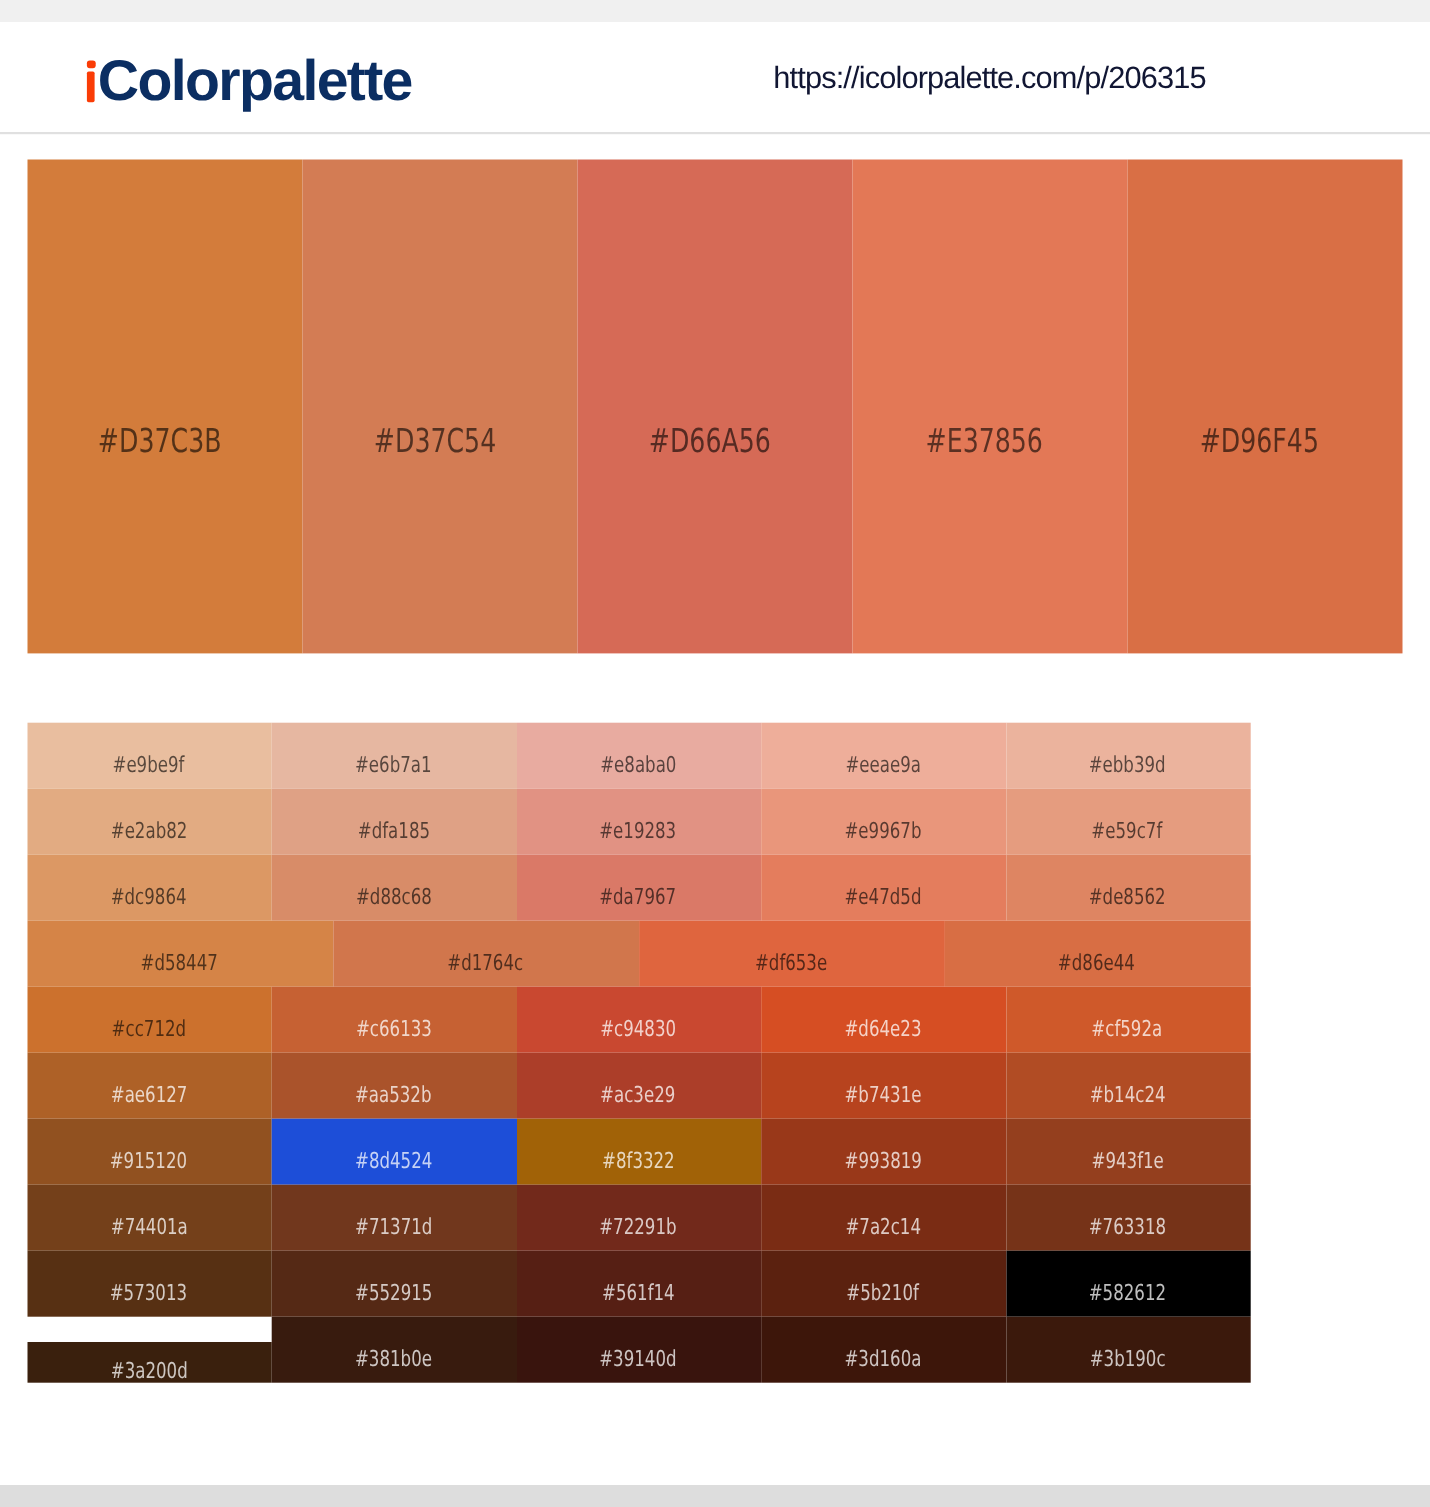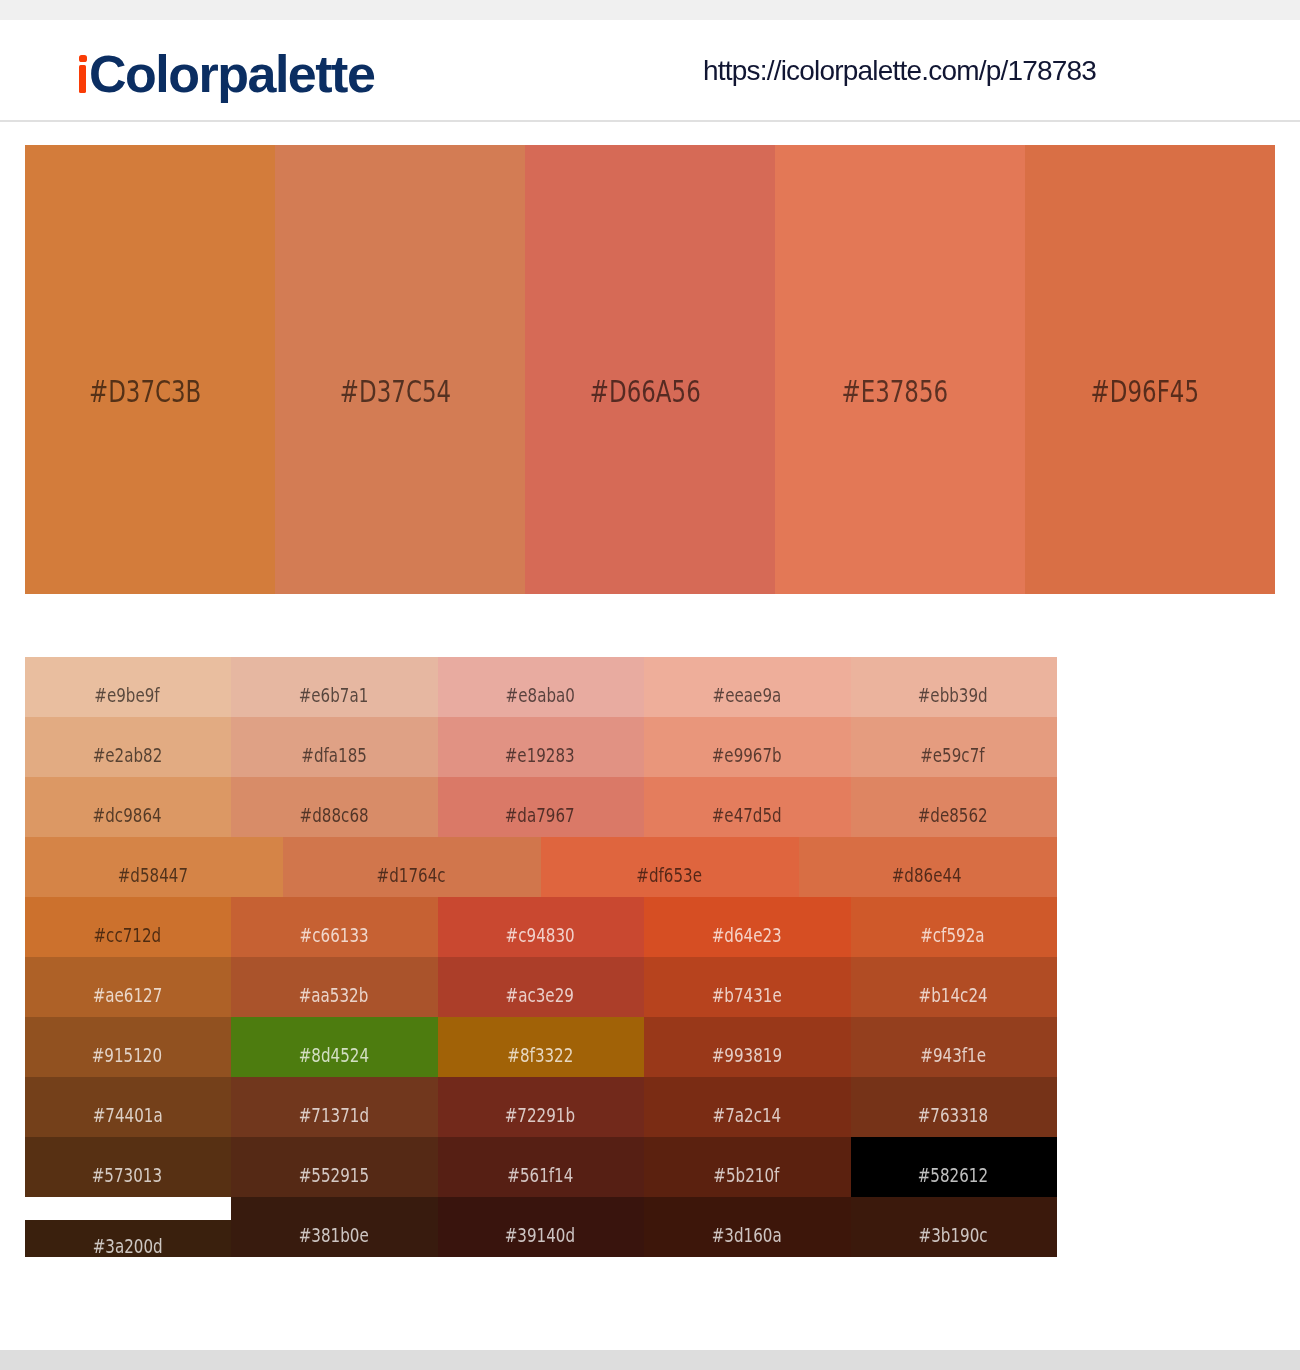--- a/index.html
+++ b/index.html
@@ -56,36 +56,36 @@
 
   
   .palette {
     position:absolute; left:25px; top:145px;
     width:1250px; height:449px;
     display:flex;
   }
   .palette .sw { flex:1 1 0; position:relative; }
   .palette .sw .lbl {
     position:absolute; left:-10px; right:0; top:50%;
-    margin-top:11px;
+    margin-top:21px;
     text-align:center;
     font-family:"DejaVu Sans", sans-serif;
     font-stretch:condensed;
     font-size:30px; line-height:22px;
     white-space:nowrap;
   }
   .palette .sw .lbl i {
     font-style:normal; display:inline-block;
     transform:scaleX(0.85) translateZ(0);
   }
 
   
   .grid {
     position:absolute; left:25px; top:657.2px;
-    width:1032px;
+    width:1112px;
     display:flex; flex-direction:column;
   }
   .grid .row  { display:flex; height:59.95px; }
   .grid .cell { flex:1 1 0; position:relative; }
   .grid .cell .lbl {
     position:absolute; left:-2px; right:0; top:50%;
     margin-top:0px;
     text-align:center;
     font-family:"DejaVu Sans", sans-serif;
     font-stretch:condensed;
@@ -97,21 +97,21 @@
     transform:scaleX(0.84) translateZ(0);
   }
 </style>
 </head>
 <body>
 
 <div class="top-strip"></div>
 
 <div class="header">
   <div class="logo"><span class="i"><span class="i-dot"></span><span class="i-stem"></span><span class="i-glyph">i</span></span><span>Colorpalette</span></div>
-  <div class="url">https://icolorpalette.com/p/178783</div>
+  <div class="url">https://icolorpalette.com/p/206315</div>
 </div>
 
 <div class="palette" id="palette">
     <div class="sw" style="background: rgb(211, 124, 59);">
       <div class="lbl" style="color: rgba(0, 0, 0, 0.6);"><i>#D37C3B</i></div>
     </div>
     <div class="sw" style="background: rgb(211, 124, 84);">
       <div class="lbl" style="color: rgba(0, 0, 0, 0.6);"><i>#D37C54</i></div>
     </div>
     <div class="sw" style="background: rgb(214, 106, 86);">
@@ -222,21 +222,21 @@
         <div class="lbl" style="color: rgba(255, 255, 255, 0.75);"><i>#b7431e</i></div>
       </div>
       <div class="cell" style="background: rgb(177, 76, 36);">
         <div class="lbl" style="color: rgba(255, 255, 255, 0.75);"><i>#b14c24</i></div>
       </div>
     </div>
     <div class="row">
       <div class="cell" style="background: rgb(145, 81, 32);">
         <div class="lbl" style="color: rgba(255, 255, 255, 0.75);"><i>#915120</i></div>
       </div>
-      <div class="cell" style="background: #4d7c0f;">
+      <div class="cell" style="background: #1d4ed8;">
         <div class="lbl" style="color: rgba(255, 255, 255, 0.75);"><i>#8d4524</i></div>
       </div>
       <div class="cell" style="background: #a16207;">
         <div class="lbl" style="color: rgba(255, 255, 255, 0.75);"><i>#8f3322</i></div>
       </div>
       <div class="cell" style="background: rgb(153, 56, 25);">
         <div class="lbl" style="color: rgba(255, 255, 255, 0.75);"><i>#993819</i></div>
       </div>
       <div class="cell" style="background: rgb(148, 63, 30);">
         <div class="lbl" style="color: rgba(255, 255, 255, 0.75);"><i>#943f1e</i></div>

